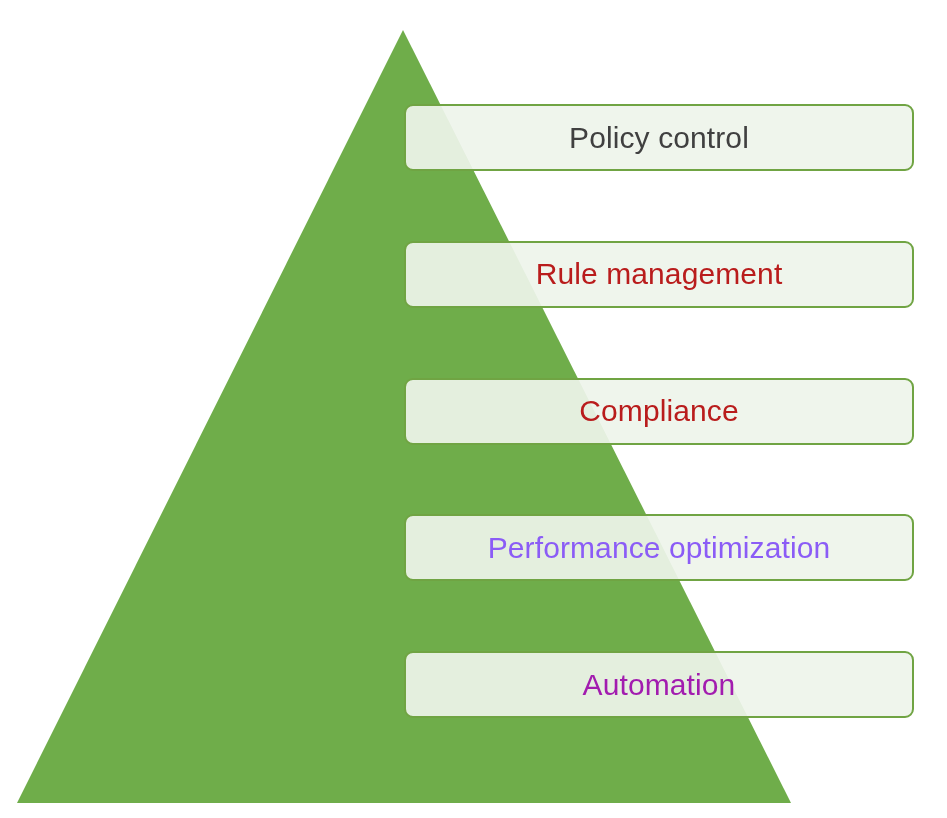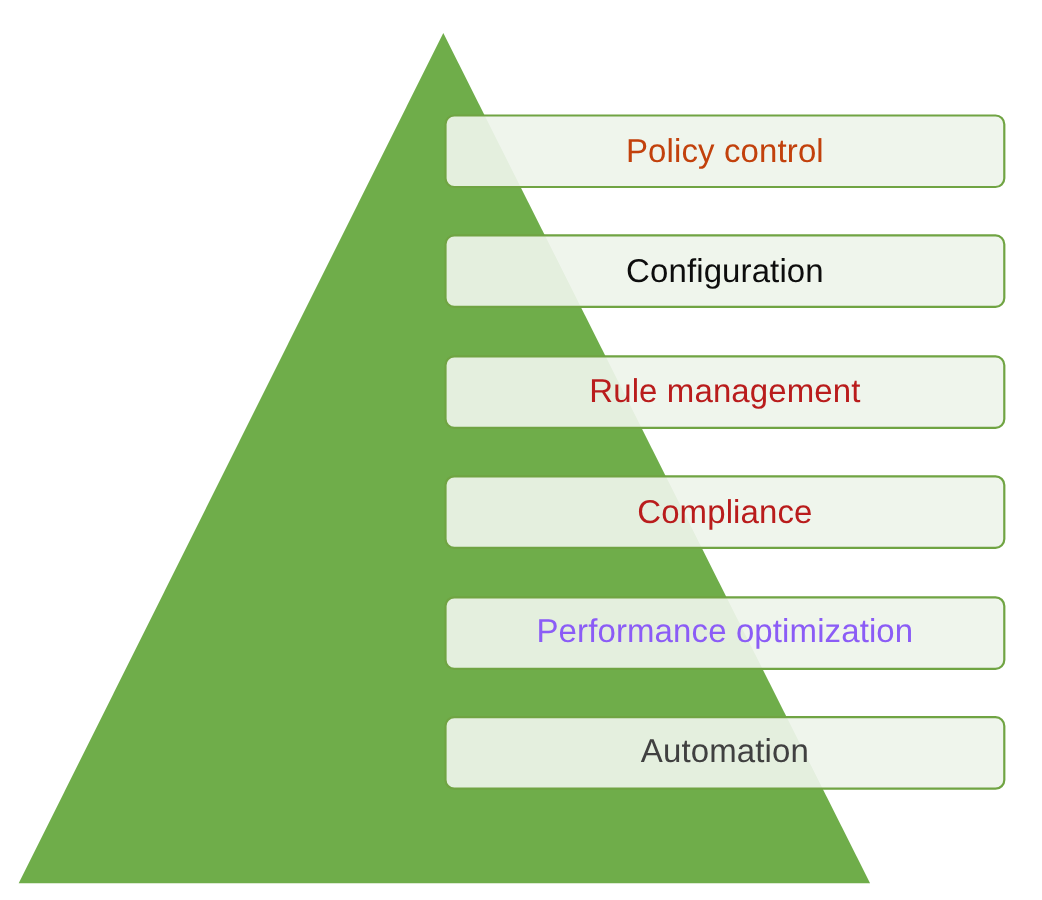--- a/index.html
+++ b/index.html
@@ -62,39 +62,36 @@
 
 <div id="canvas" style="background: rgb(255, 255, 255);">
 
   <svg id="pyramid-svg" viewBox="0 0 947 818" xmlns="http://www.w3.org/2000/svg">
     <polygon points="403,30 791,803 17,803" fill="#6FAD4A"></polygon>
   </svg>
 
   <div id="label-stack">
 
     <div class="label-box" style="border-color: rgb(112, 164, 67);">
-      <span class="label-text" style="color: #c2410c;">Policy control</span>
+      <span class="label-text" style="color: #404040;">Policy control</span>
     </div>
 
-    <div class="label-box" style="border-color: rgb(112, 164, 67);">
-      <span class="label-text" style="color: rgb(13, 13, 13);">Configuration</span>
-    </div>
 
     <div class="label-box" style="border-color: rgb(112, 164, 67);">
       <span class="label-text" style="color: #b91c1c;">Rule management</span>
     </div>
 
 
     <div class="label-box" style="border-color: rgb(112, 164, 67);">
       <span class="label-text" style="color: #b91c1c;">Compliance</span>
     </div>
 
     <div class="label-box" style="border-color: rgb(112, 164, 67);">
       <span class="label-text" style="color: #8b5cf6;">Performance optimization</span>
     </div>
 
 
     <div class="label-box" style="border-color: rgb(112, 164, 67);">
-      <span class="label-text" style="color: #404040;">Automation</span>
+      <span class="label-text" style="color: #a21caf;">Automation</span>
     </div>
 
   </div>
 </div>
 
 </body></html>

